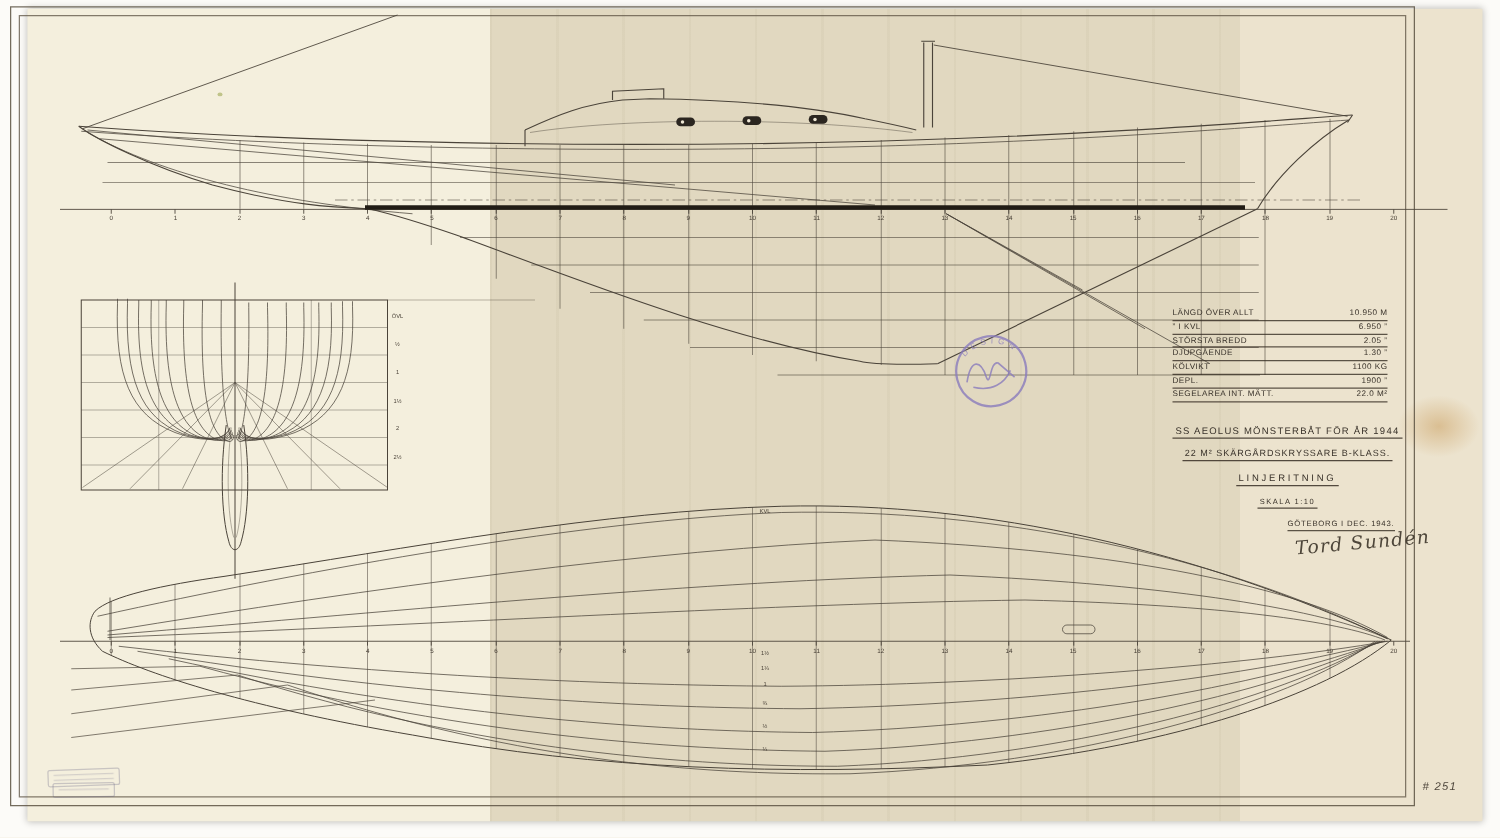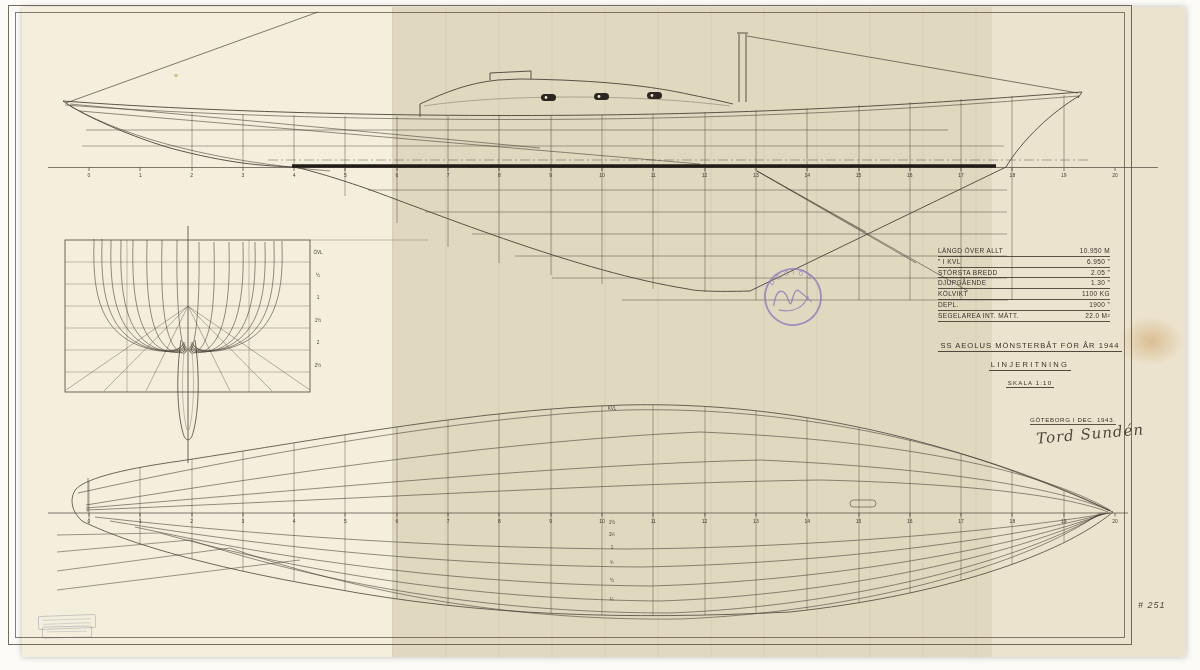--- a/index.html
+++ b/index.html
@@ -31,21 +31,21 @@
   #titleblock{left:918px;top:334px;width:224px;text-align:center;}
   .tl{display:inline-block;border-bottom:1px solid rgba(55,46,36,.85);padding:0 2px 1px 2px;white-space:nowrap;}
   #tb1{font-size:7.6px;letter-spacing:1px;}
   #tb2{font-size:7.2px;letter-spacing:.8px;margin-top:4px;}
   #tb3{font-size:7.6px;letter-spacing:2.2px;margin-top:8px;}
   #tb4{font-size:6px;letter-spacing:1.2px;margin-top:3px;}
   #placedate{left:1030px;top:416px;font-size:6.2px;letter-spacing:.6px;
      border-bottom:1px solid rgba(55,46,36,.8);padding-bottom:1px;}
   #signature{left:1036px;top:425px;font-size:15px;font-family:"DejaVu Serif",serif;font-style:italic;
      color:#3d362b;transform:rotate(-5deg);opacity:.9;letter-spacing:1px;}
-  #sheetnum{left:1138px;top:600px;font-size:9px;font-style:italic;color:#4e463c;letter-spacing:1px;text-align:center;}
+  #sheetnum{left:1138px;top:624px;font-size:9px;font-style:italic;color:#4e463c;letter-spacing:1px;text-align:center;}
   
   .archstamp{border:1px solid rgba(100,95,130,.30);border-radius:2px;transform:rotate(-2deg);}
   #arch1{left:38px;top:615px;width:56px;height:12px;}
   #arch2{left:42px;top:626px;width:48px;height:10px;transform:rotate(-1deg);}
   .archline{position:absolute;left:4px;right:4px;height:1px;background:rgba(100,95,130,.22);filter:blur(.4px);}
   
   .tiny-label{position:absolute;font-size:5px;color:#443c32;transform:translateX(-50%);
      font-family:"Liberation Sans",sans-serif;letter-spacing:0;}
   .wl-label{position:absolute;font-size:4.6px;color:#4a4238;transform:translateX(-50%);}
 </style>
@@ -289,20 +289,21 @@
       <span class="v">1900 ”</span>
     </div>
   <div class="row">
       <span>SEGELAREA INT. MÄTT.</span>
       <span class="v">22.0 M²</span>
     </div>
 </div>
 
 <div id="titleblock" class="abs hand">
   <div><span id="tb1" class="tl">SS AEOLUS  MÖNSTERBÅT FÖR ÅR 1944</span></div>
+  <div><span id="tb2" class="tl">22 M² SKÄRGÅRDSKRYSSARE  B-KLASS.</span></div>
   <div><span id="tb3" class="tl">LINJERITNING</span></div>
   <div><span id="tb4" class="tl">SKALA 1:10</span></div>
 </div>
 
 <div id="placedate" class="abs hand">GÖTEBORG I DEC. 1943.</div>
 <div id="signature" class="abs">Tord Sundén</div>
 <div id="sheetnum" class="abs"># 251</div>
 
 <div id="arch1" class="abs archstamp">
   <div class="archline" style="top:3px"></div>

